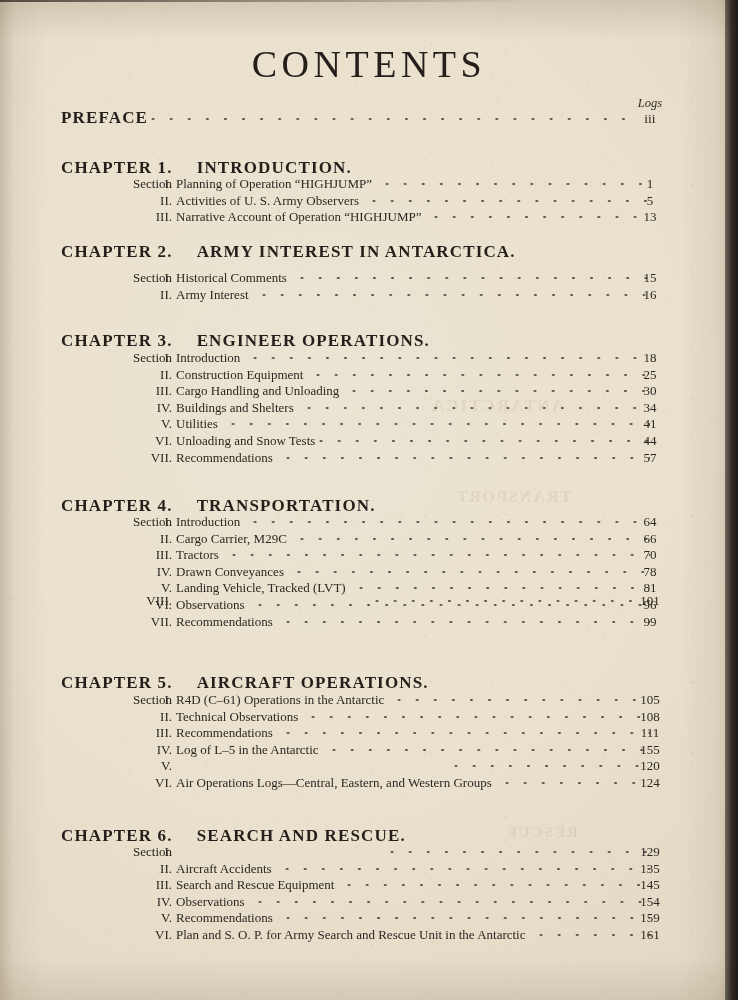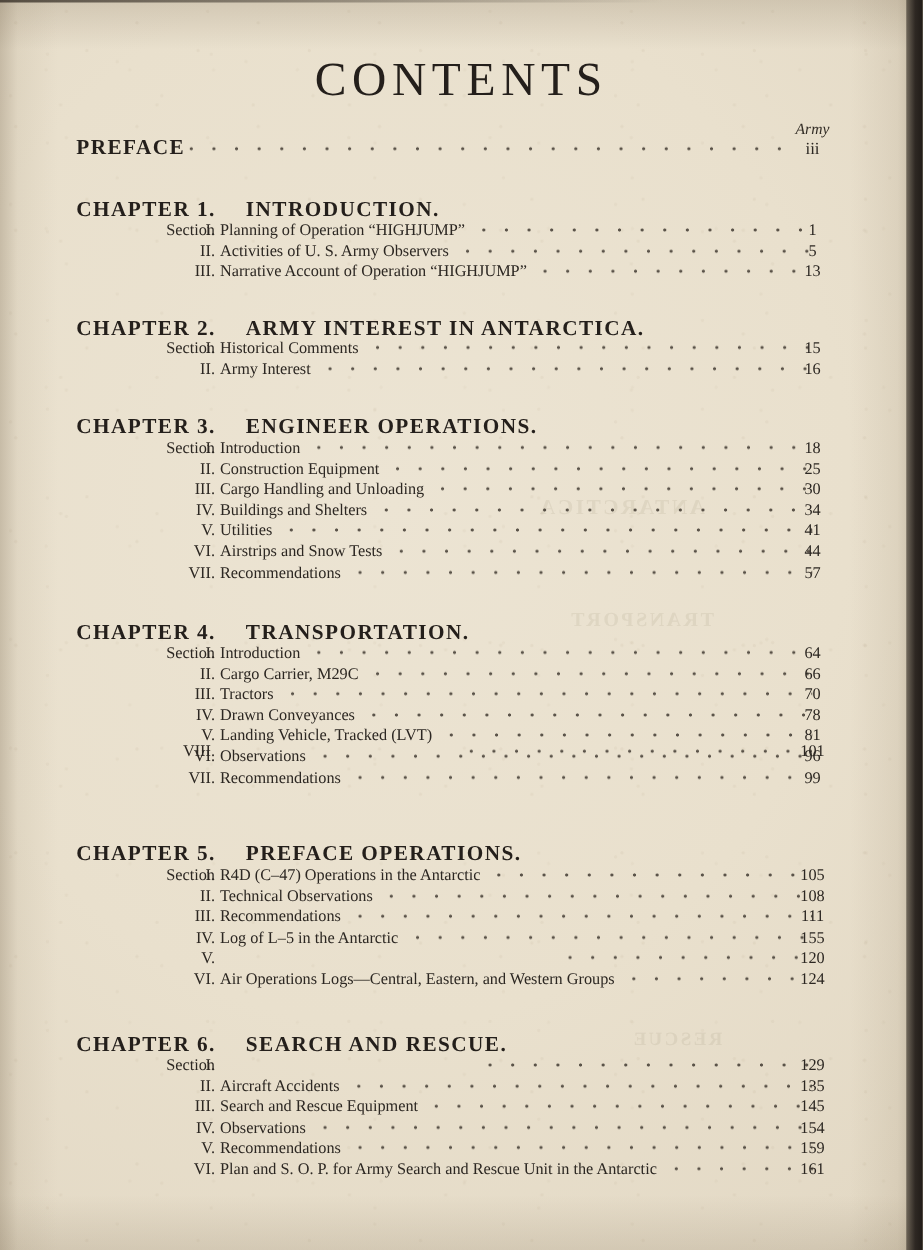--- a/index.html
+++ b/index.html
@@ -187,21 +187,21 @@
   <div id="ghost-layer">
       <div class="ghost" style="left: 430px; top: 396px; font-size: 17px;">ANTARCTICA</div>
       <div class="ghost" style="left: 455px; top: 488px; font-size: 16px;">TRANSPORT</div>
       <div class="ghost" style="left: 505px; top: 824px; font-size: 15px;">RESCUE</div>
     </div>
 
   <div id="content">
 
     <div class="doc-title">CONTENTS</div>
 
-    <div class="page-col-head">Army</div>
+    <div class="page-col-head">Logs</div>
 
     <div class="head-row" style="top:108px;">
       <span class="ch-label">PREFACE</span>
     </div>
     <div class="preface-leaders" style="left: 144px; width: 486px;">
       <div class="dots"></div>
     </div>
     <div class="preface-page">iii</div>
 
     <div id="chapters">
@@ -224,21 +224,21 @@
           <span class="epage">5</span>
         </div>
         <div class="entry" style="top: 209.2px;">
           <span class="roman">III.</span>
           <span class="etitle">Narrative Account of Operation “HIGHJUMP”</span>
           <span class="leaders" style="left: 427px; width: 223px;">
             <span class="dots" style="display: block;"></span>
           </span>
           <span class="epage">13</span>
         </div>
-        <div class="head-row" style="top: 253px;"><span class="ch-label">CHAPTER 2.</span><span class="ch-title">ARMY INTEREST IN ANTARCTICA.</span></div>
+        <div class="head-row" style="top: 242px;"><span class="ch-label">CHAPTER 2.</span><span class="ch-title">ARMY INTEREST IN ANTARCTICA.</span></div>
         <div class="entry" style="top: 270px;">
           <span class="sec-word">Section</span>
           <span class="roman">I.</span>
           <span class="etitle">Historical Comments</span>
           <span class="leaders" style="left: 293px; width: 357px;">
             <span class="dots" style="display: block;"></span>
           </span>
           <span class="epage">15</span>
         </div>
         <div class="entry" style="top: 286.6px;">
@@ -286,21 +286,21 @@
         <div class="entry" style="top: 416.4px;">
           <span class="roman">V.</span>
           <span class="etitle">Utilities</span>
           <span class="leaders" style="left: 224px; width: 426px;">
             <span class="dots" style="display: block;"></span>
           </span>
           <span class="epage">41</span>
         </div>
         <div class="entry" style="top: 433px;">
           <span class="roman">VI.</span>
-          <span class="etitle">Airstrips and Snow Tests</span>
+          <span class="etitle">Unloading and Snow Tests</span>
           <span class="leaders" style="left: 312px; width: 338px;">
             <span class="dots" style="display: block;"></span>
           </span>
           <span class="epage">44</span>
         </div>
         <div class="entry" style="top: 449.6px;">
           <span class="roman">VII.</span>
           <span class="etitle">Recommendations</span>
           <span class="leaders" style="left: 279px; width: 371px;">
             <span class="dots" style="display: block;"></span>
@@ -365,25 +365,25 @@
           </span>
           <span class="epage">99</span>
         </div>
         <div class="entry" style="top: 593px;">
           <span class="roman">VIII.</span>
           <span class="leaders" style="left: 368px; width: 282px;">
             <span class="dots" style="display: block;"></span>
           </span>
           <span class="epage">101</span>
         </div>
-        <div class="head-row" style="top: 673px;"><span class="ch-label">CHAPTER 5.</span><span class="ch-title">PREFACE OPERATIONS.</span></div>
+        <div class="head-row" style="top: 673px;"><span class="ch-label">CHAPTER 5.</span><span class="ch-title">AIRCRAFT OPERATIONS.</span></div>
         <div class="entry" style="top: 692px;">
           <span class="sec-word">Section</span>
           <span class="roman">I.</span>
-          <span class="etitle">R4D (C–47) Operations in the Antarctic</span>
+          <span class="etitle">R4D (C–61) Operations in the Antarctic</span>
           <span class="leaders" style="left: 390px; width: 260px;">
             <span class="dots" style="display: block;"></span>
           </span>
           <span class="epage">105</span>
         </div>
         <div class="entry" style="top: 708.6px;">
           <span class="roman">II.</span>
           <span class="etitle">Technical Observations</span>
           <span class="leaders" style="left: 304px; width: 346px;">
             <span class="dots" style="display: block;"></span>

